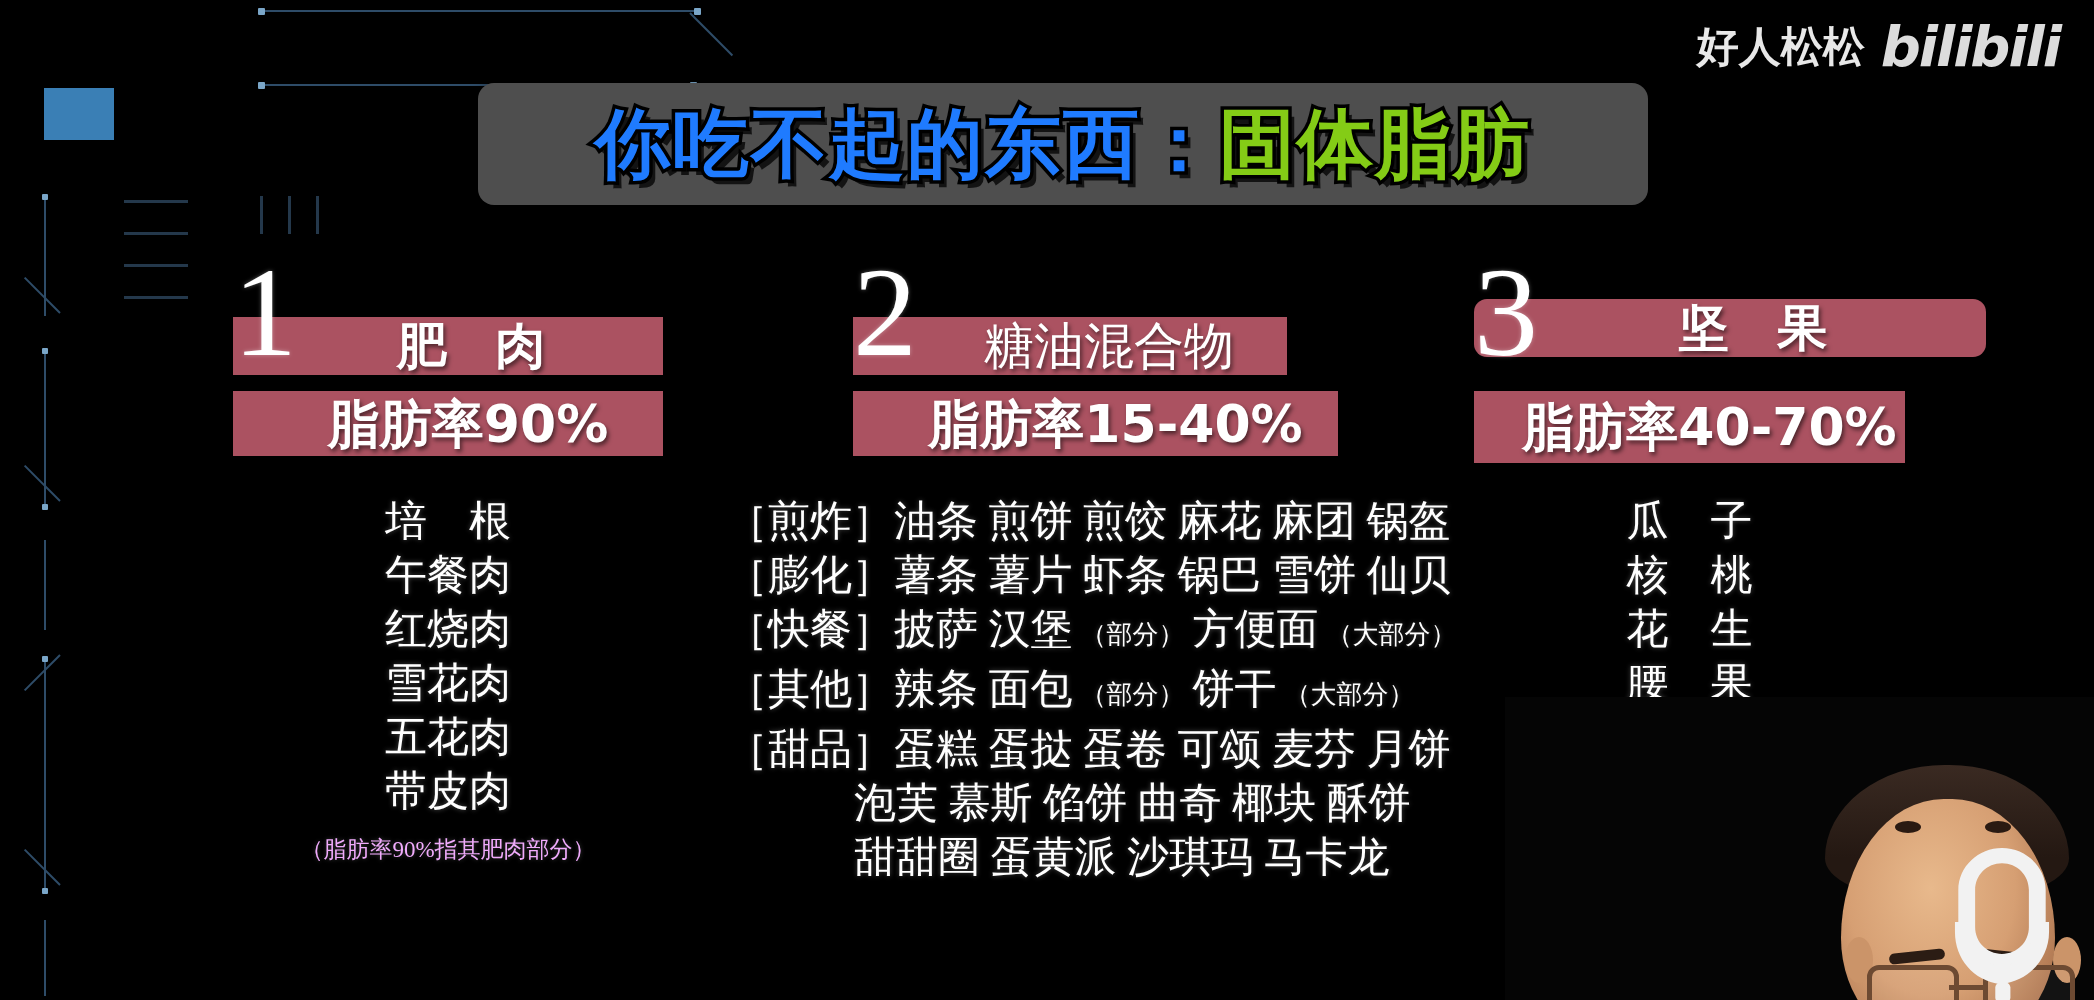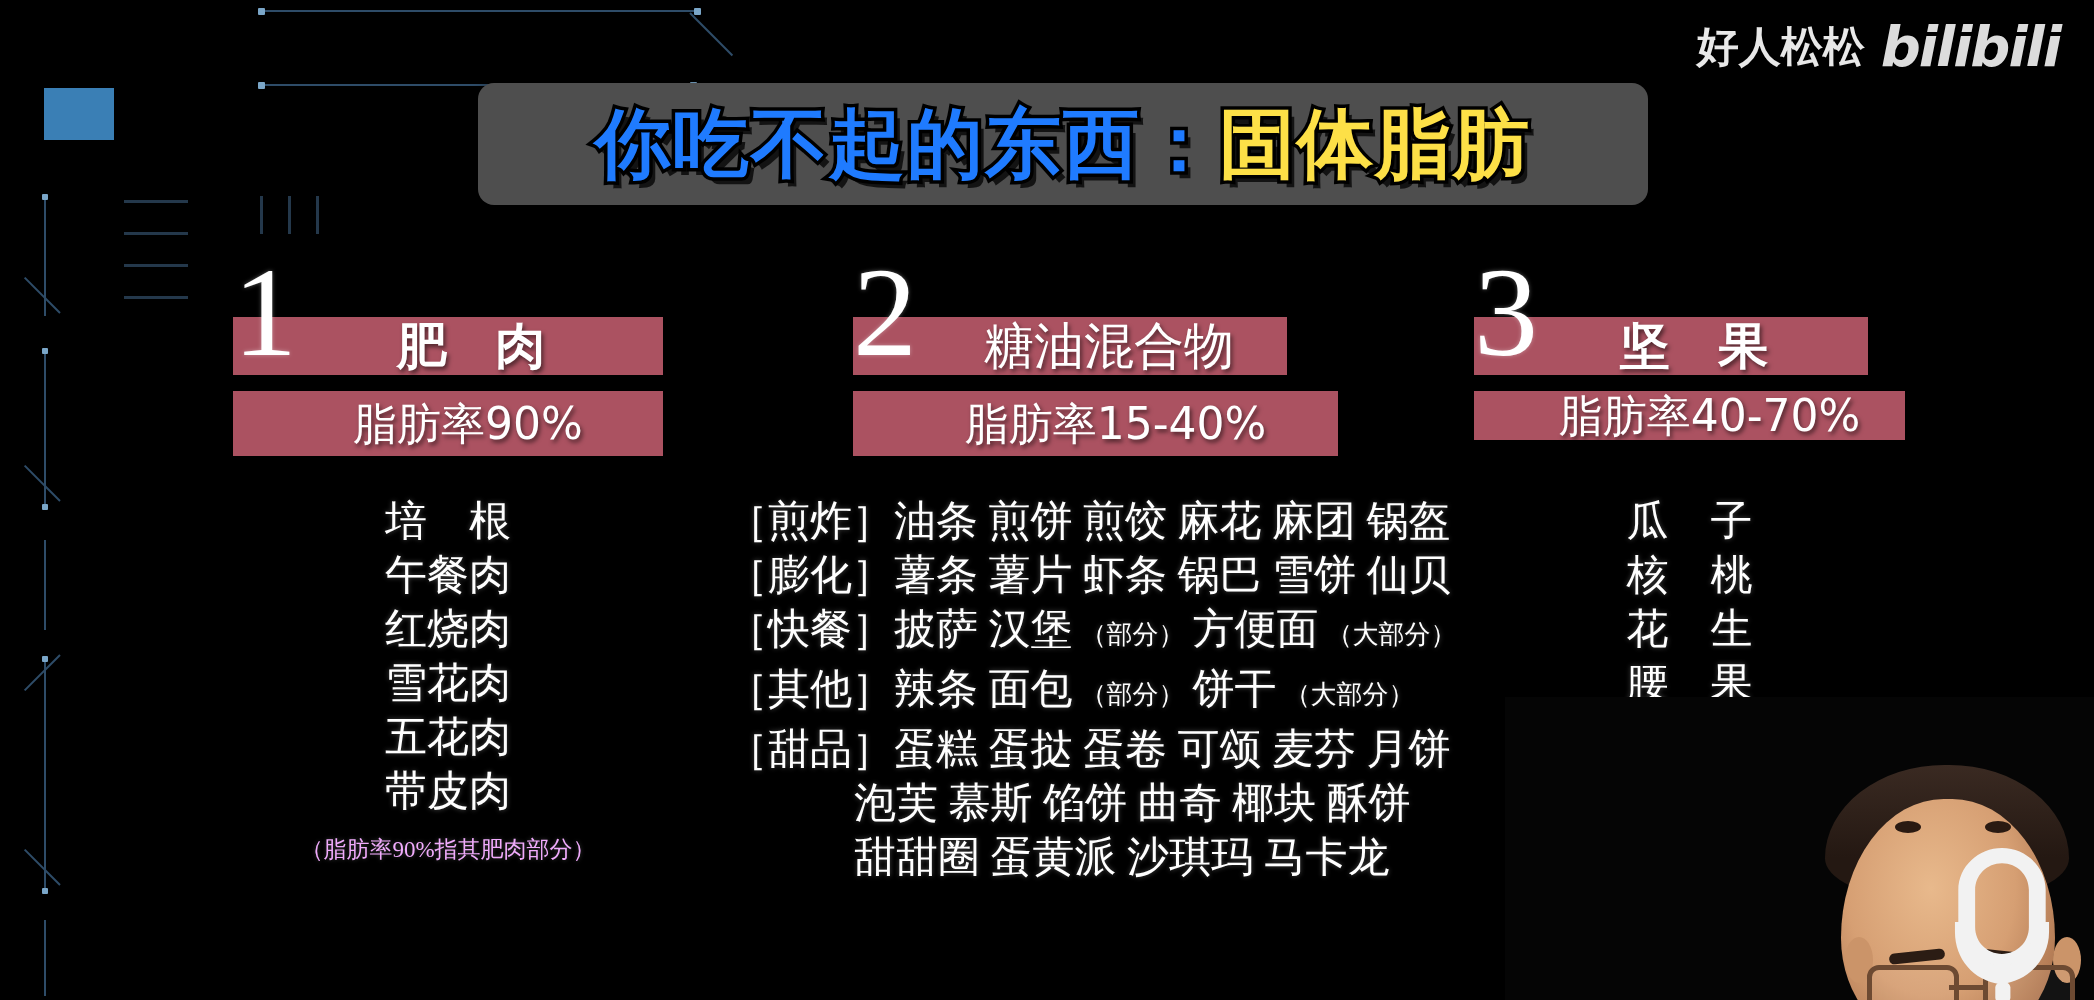--- a/index.html
+++ b/index.html
@@ -26,21 +26,21 @@
   }
   #title-text{
     font-family:"DejaVu Sans","Liberation Sans",sans-serif;
     font-weight:bold;font-size:76px;letter-spacing:2px;
     white-space:nowrap;line-height:1;
     color:#1f7bff;
     -webkit-text-stroke:7px #000;
     paint-order:stroke fill;
     text-shadow:6px 7px 0 rgba(0,0,0,.75);
   }
-  #title-text .hl{color:#fde047;}
+  #title-text .hl{color:#84cc16;}
 
   
   .col{position:absolute;top:0;}
   .num{
     position:absolute;
     font-family:"Liberation Serif","DejaVu Serif",serif;
     color:#fff;font-size:128px;line-height:1;font-weight:400;
     z-index:12;text-shadow:0 0 4px rgba(255,255,255,.35);
   }
   .bar{
@@ -48,22 +48,22 @@
     display:flex;align-items:center;
   }
   .bar-title{
     color:#fff;font-size:50px;line-height:1;width:100%;
     text-align:center;font-family:"Liberation Serif","DejaVu Serif",serif;
     text-shadow:2px 3px 4px rgba(0,0,0,.55);
     padding-left:46px;box-sizing:border-box;
   }
   .bar-title.sp{letter-spacing:18px;text-indent:18px;font-weight:bold;}
   .bar-sub{
-    color:#fff;font-size:44px;line-height:1;width:100%;
-    text-align:center;font-weight:normal;
+    color:#fff;font-size:52px;line-height:1;width:100%;
+    text-align:center;font-weight:bold;
     font-family:"DejaVu Sans","Liberation Sans",sans-serif;
     text-shadow:2px 3px 4px rgba(0,0,0,.55);
     padding-left:40px;box-sizing:border-box;
   }
 
   
   .items{position:absolute;z-index:8;color:#fff;}
   .item-row{
     font-family:"Liberation Serif","DejaVu Serif",serif;
     font-size:42px;line-height:54px;white-space:nowrap;
@@ -233,24 +233,24 @@
     </div>
     <div class="item-row">
       <span class="indent"></span>
         <span>甜甜圈 蛋黄派 沙琪玛 马卡龙</span>
     </div>
   </div>
 </div>
 
 <div class="col">
   <div class="num" style="left:1474px;top:248px;">3</div>
-  <div class="bar" style="left:1474px;top:317px;width:394px;height:58px;">
+  <div class="bar" style="left:1474px;top:299px;width:512px;height:58px;border-radius:13px;">
     <div class="bar-title sp">坚 果</div>
   </div>
-  <div class="bar" style="left:1474px;top:391px;width:431px;height:49px;">
+  <div class="bar" style="left:1474px;top:391px;width:431px;height:72px;">
     <div class="bar-sub">脂肪率40-70%</div>
   </div>
   <div class="items" style="left:1474px;top:494px;width:431px;">
     <div class="item-row center" style="line-height:54px;">
         <span>瓜　子</span>
       </div>
     <div class="item-row center" style="line-height:54px;">
         <span>核　桃</span>
       </div>
     <div class="item-row center" style="line-height:54px;">

